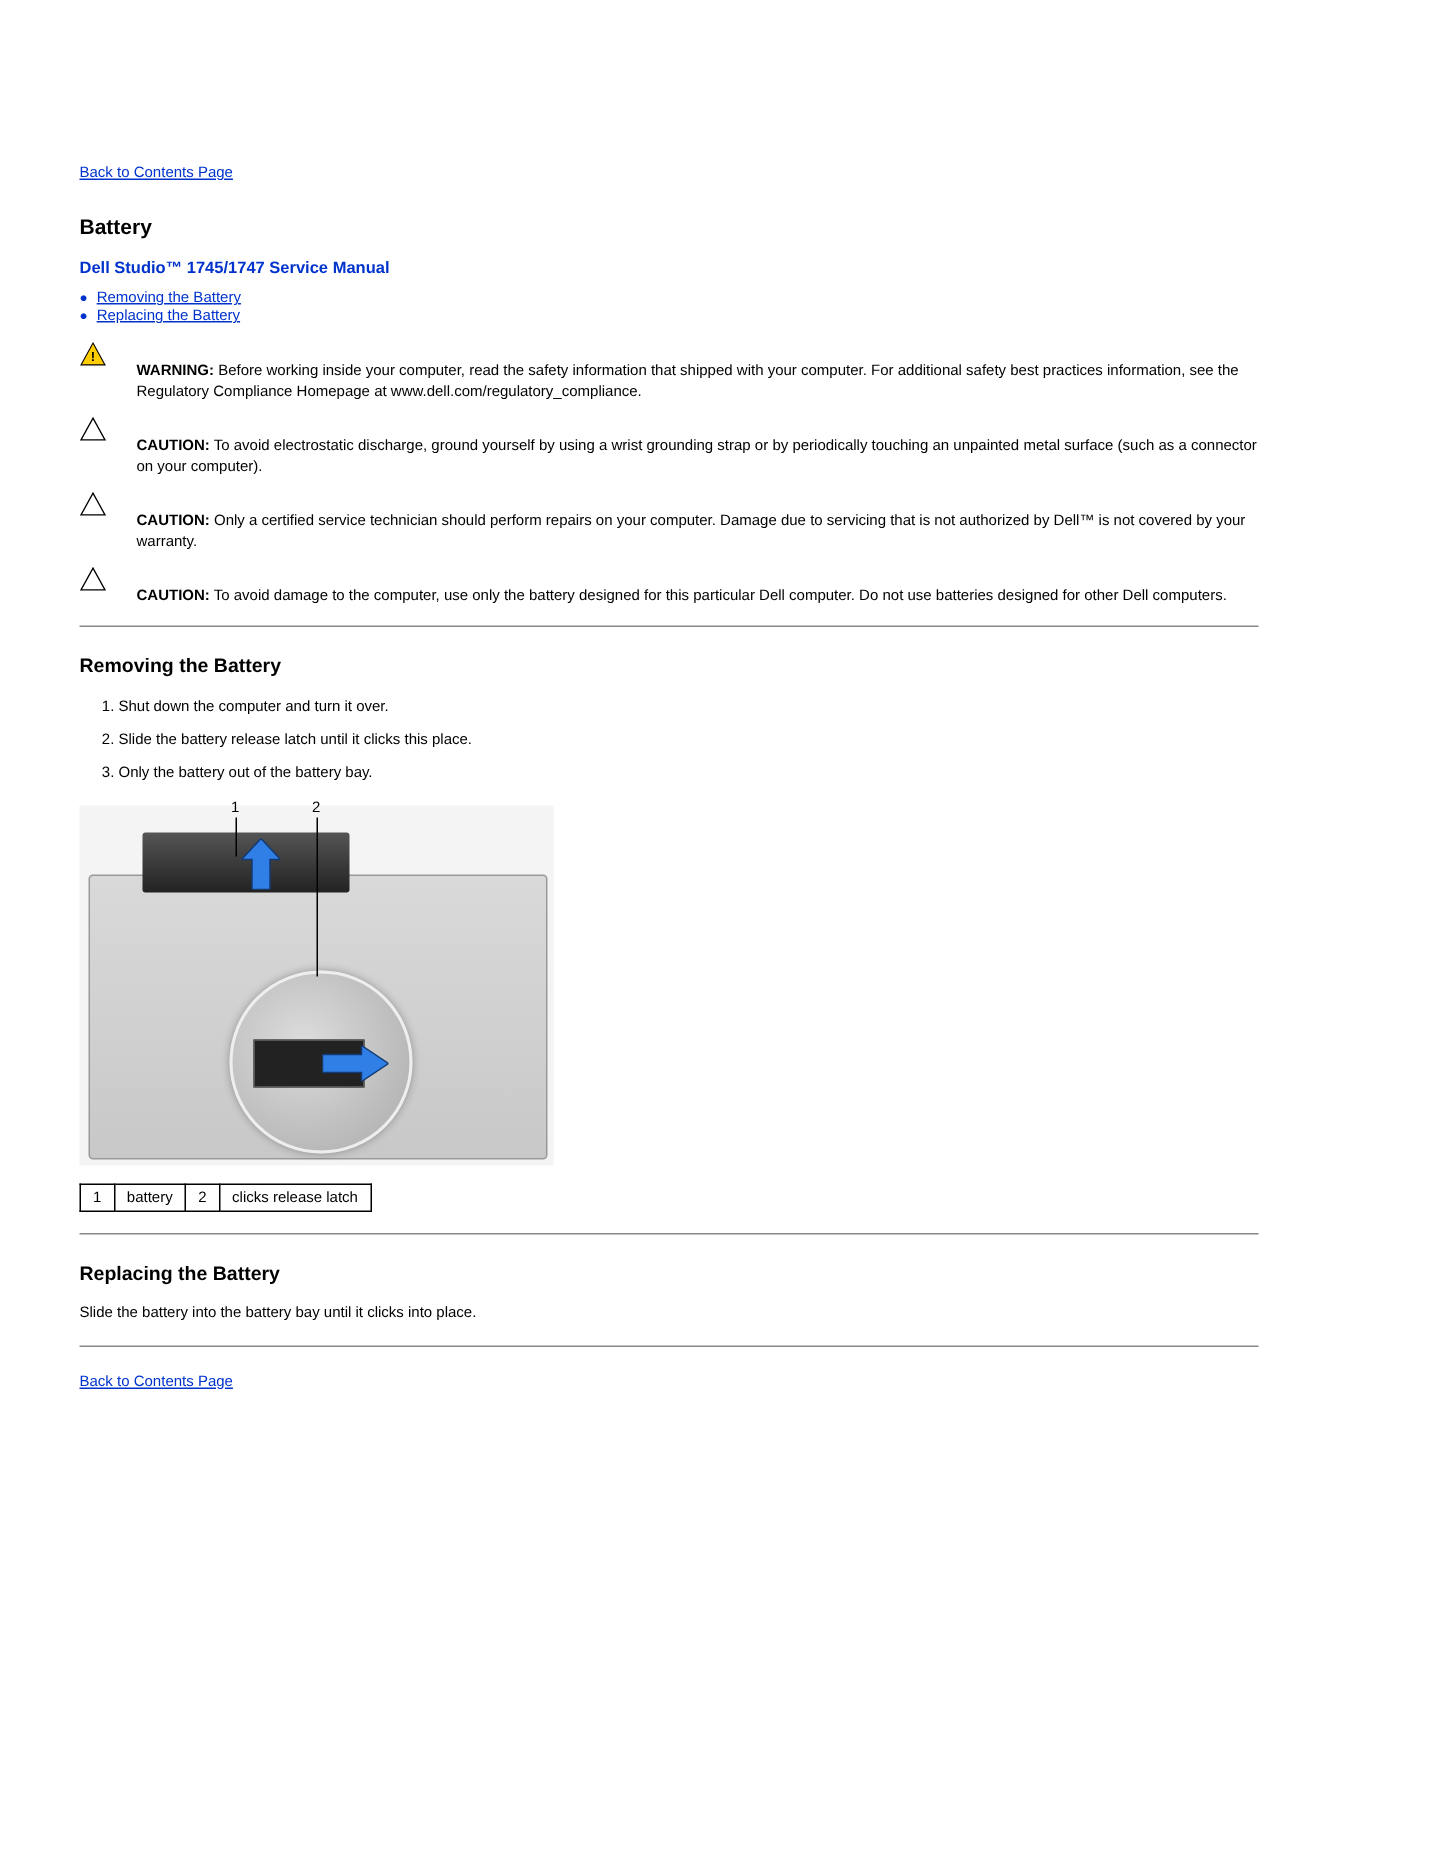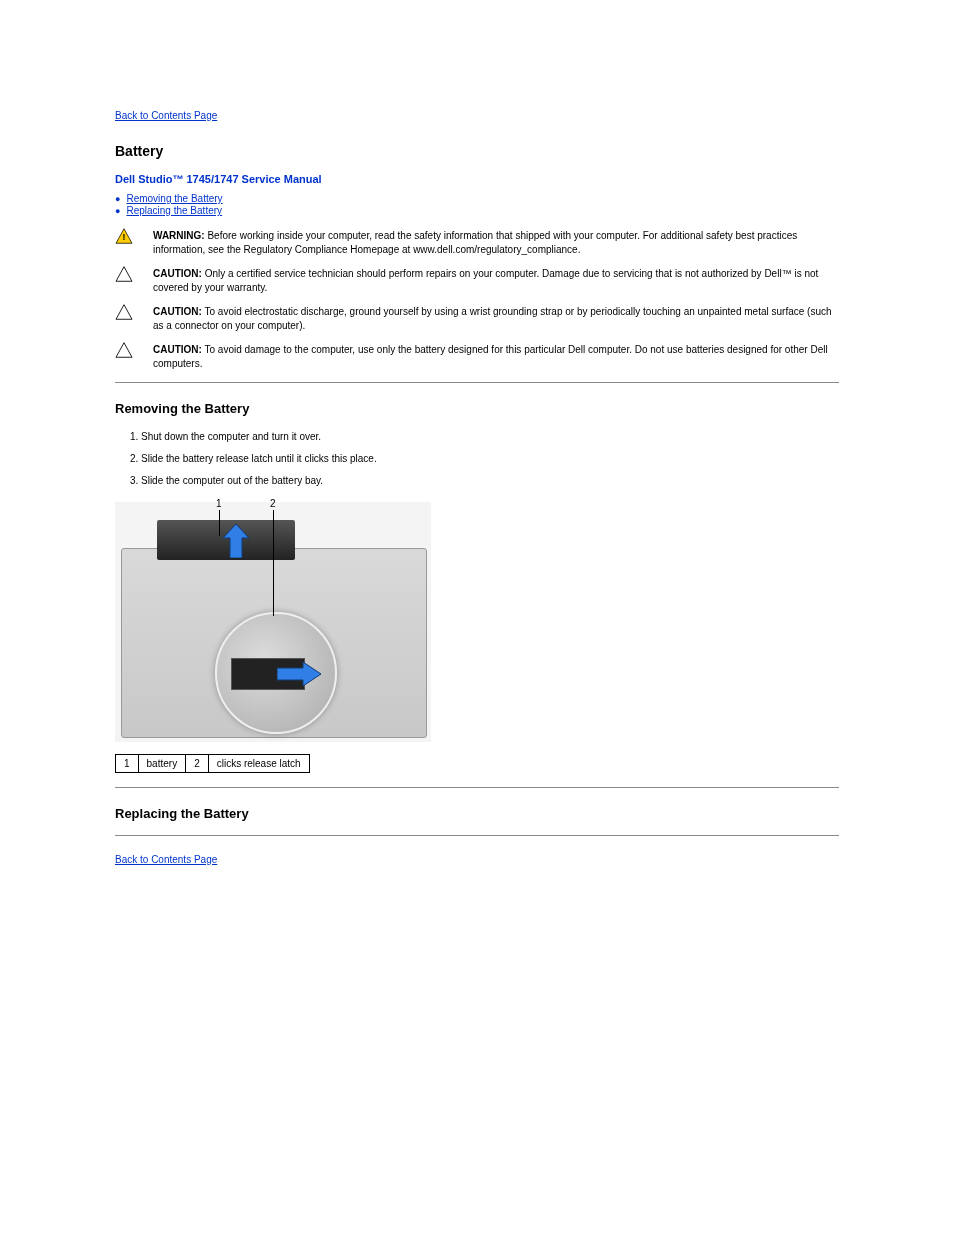--- a/index.html
+++ b/index.html
@@ -4,21 +4,21 @@
 <style>
   body {
     font-family: Verdana, Arial, sans-serif;
     font-size: 10px;
     margin: 0;
     padding: 0;
     background: #fff;
     width: 954px;
   }
   .page {
-    padding: 110px 115px 40px 115px;
+    padding: 110px 115px 40px 53px;
   }
   .back-link {
     color: #0033cc;
     text-decoration: underline;
     font-size: 10px;
   }
   .sec-title {
     font-weight: bold;
     font-size: 14px;
     margin-top: 22px;
@@ -56,20 +56,21 @@
   .icon-cell {
     width: 32px;
     flex-shrink: 0;
     display: flex;
     align-items: flex-start;
   }
   .alert-text {
     padding-left: 6px;
     padding-top: 1px;
     line-height: 1.35;
+    margin-top: 12px;
   }
   .alert-text b { font-weight: bold; }
   .triangle-warn {
     width: 18px;
     height: 16px;
   }
   .triangle-caution {
     width: 18px;
     height: 16px;
   }
@@ -194,33 +195,33 @@
 </div>
 
 <div class="alert-row">
   <div class="icon-cell">
     <svg class="triangle-caution" viewBox="0 0 24 22">
           <polygon points="12,1 23,21 1,21" fill="none" stroke="#000" stroke-width="1.2"></polygon>
         </svg>
   </div>
   <div class="alert-text">
     <b>CAUTION:</b>
-    <span>Only a certified service technician should perform repairs on your computer. Damage due to servicing that is not authorized by Dell™ is not covered by your warranty.</span>
+    <span>To avoid electrostatic discharge, ground yourself by using a wrist grounding strap or by periodically touching an unpainted metal surface (such as a connector on your computer).</span>
   </div>
 </div>
 
 <div class="alert-row">
   <div class="icon-cell">
     <svg class="triangle-caution" viewBox="0 0 24 22">
           <polygon points="12,1 23,21 1,21" fill="none" stroke="#000" stroke-width="1.2"></polygon>
         </svg>
   </div>
   <div class="alert-text">
     <b>CAUTION:</b>
-    <span>To avoid electrostatic discharge, ground yourself by using a wrist grounding strap or by periodically touching an unpainted metal surface (such as a connector on your computer).</span>
+    <span>Only a certified service technician should perform repairs on your computer. Damage due to servicing that is not authorized by Dell™ is not covered by your warranty.</span>
   </div>
 </div>
 
 <div class="alert-row">
   <div class="icon-cell">
     <svg class="triangle-caution" viewBox="0 0 24 22">
           <polygon points="12,1 23,21 1,21" fill="none" stroke="#000" stroke-width="1.2"></polygon>
         </svg>
   </div>
   <div class="alert-text">
@@ -229,21 +230,21 @@
   </div>
 </div>
 
 <hr class="sep">
 
 <div class="h-remove">Removing the Battery</div>
 
 <ol class="steps">
   <li>Shut down the computer and turn it over.</li>
   <li>Slide the battery release latch until it clicks this place.</li>
-  <li>Slide the computer out of the battery bay.</li>
+  <li>Only the battery out of the battery bay.</li>
 </ol>
 
 <div class="figure">
   <div class="lap-body"></div>
   <div class="batt"></div>
   <span class="arrow" style="left:108px;top:22px;">
     <svg width="26" height="34">
           <polygon points="13,0 26,14 19,14 19,34 7,34 7,14 0,14" fill="#2f7fe6" stroke="#123a73" stroke-width="1"></polygon>
         </svg>
   </span>
@@ -269,18 +270,19 @@
     <td>2</td>
     <td>clicks release latch</td>
   </tr>
 </tbody>
     </table>
 
 <hr class="sep">
 
 <div class="h-remove">Replacing the Battery</div>
 
+<div style="margin-bottom:16px;">Slide the battery into the battery bay until it clicks into place.</div>
 
 <hr class="sep">
 
 <a href="#" class="back-link">Back to Contents Page</a>
 
 </div>
 
 </body></html>

